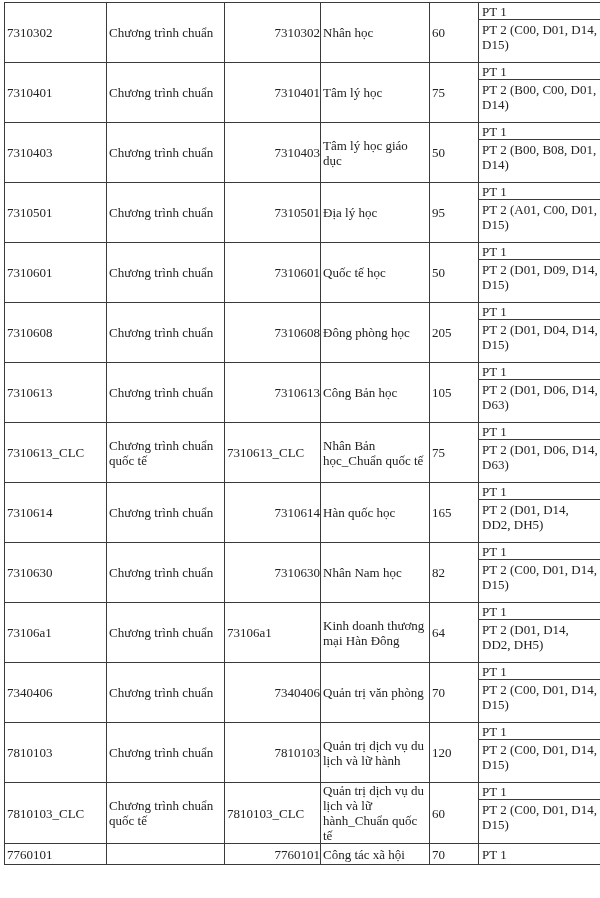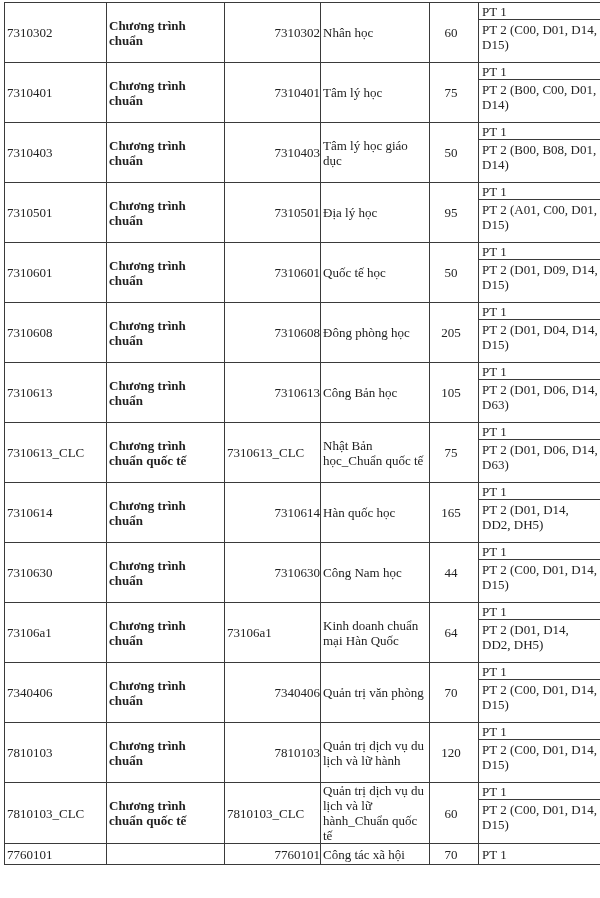--- a/index.html
+++ b/index.html
@@ -7,25 +7,25 @@
   table {
     position: absolute; left: 4px; top: 2px;
     border-collapse: collapse;
     width: 591px;
     font-family: "Liberation Serif", "DejaVu Serif", serif;
     font-size: 13px; line-height: 15px; color: #222;
     table-layout: fixed;
   }
   td { border: 1px solid #3a3a3a; padding: 0 2px; vertical-align: middle; }
   td.c-code { width: 97px; }
-  td.c-prog { width: 113px; font-weight: bold; }
+  td.c-prog { width: 113px; }
   td.c-code2 { width: 93px; text-align: right; padding-right: 0; }
   td.c-code2.left { text-align: left; padding-left: 2px; }
   td.c-name { width: 104px; }
-  td.c-quota { width: 38px; text-align: center; padding-right: 8px; }
+  td.c-quota { width: 38px; text-align: left; padding-right: 8px; }
   td.c-method { width: 117px; padding: 0 3px; }
   tr.r1 td.c-method { height: 16px; }
   tr.r2 td.c-method { height: 40px; vertical-align: top; padding-top: 2px; }
   tr.last td { height: 20px; }
 </style>
 </head>
 <body>
 
 <table>
   <tbody id="tbody">
@@ -103,21 +103,21 @@
         <td class="c-quota" rowspan="2">105</td>
         <td class="c-method">PT 1</td>
       </tr>
       <tr class="r2">
         <td class="c-method">PT 2 (D01, D06, D14, D63)</td>
       </tr>
       <tr class="r1">
         <td class="c-code" rowspan="2">7310613_CLC</td>
         <td class="c-prog" rowspan="2">Chương trình chuẩn quốc tế</td>
         <td class="c-code2 left" rowspan="2">7310613_CLC</td>
-        <td class="c-name" rowspan="2">Nhật Bản học_Chuẩn quốc tế</td>
+        <td class="c-name" rowspan="2">Nhân Bản học_Chuẩn quốc tế</td>
         <td class="c-quota" rowspan="2">75</td>
         <td class="c-method">PT 1</td>
       </tr>
       <tr class="r2">
         <td class="c-method">PT 2 (D01, D06, D14, D63)</td>
       </tr>
       <tr class="r1">
         <td class="c-code" rowspan="2">7310614</td>
         <td class="c-prog" rowspan="2">Chương trình chuẩn</td>
         <td class="c-code2" rowspan="2">7310614</td>
@@ -125,32 +125,32 @@
         <td class="c-quota" rowspan="2">165</td>
         <td class="c-method">PT 1</td>
       </tr>
       <tr class="r2">
         <td class="c-method">PT 2 (D01, D14, DD2, DH5)</td>
       </tr>
       <tr class="r1">
         <td class="c-code" rowspan="2">7310630</td>
         <td class="c-prog" rowspan="2">Chương trình chuẩn</td>
         <td class="c-code2" rowspan="2">7310630</td>
-        <td class="c-name" rowspan="2">Công Nam học</td>
-        <td class="c-quota" rowspan="2">44</td>
+        <td class="c-name" rowspan="2">Nhân Nam học</td>
+        <td class="c-quota" rowspan="2">82</td>
         <td class="c-method">PT 1</td>
       </tr>
       <tr class="r2">
         <td class="c-method">PT 2 (C00, D01, D14, D15)</td>
       </tr>
       <tr class="r1">
         <td class="c-code" rowspan="2">73106a1</td>
         <td class="c-prog" rowspan="2">Chương trình chuẩn</td>
         <td class="c-code2 left" rowspan="2">73106a1</td>
-        <td class="c-name" rowspan="2">Kinh doanh chuẩn mại Hàn Quốc</td>
+        <td class="c-name" rowspan="2">Kinh doanh thương mại Hàn Đông</td>
         <td class="c-quota" rowspan="2">64</td>
         <td class="c-method">PT 1</td>
       </tr>
       <tr class="r2">
         <td class="c-method">PT 2 (D01, D14, DD2, DH5)</td>
       </tr>
       <tr class="r1">
         <td class="c-code" rowspan="2">7340406</td>
         <td class="c-prog" rowspan="2">Chương trình chuẩn</td>
         <td class="c-code2" rowspan="2">7340406</td>

